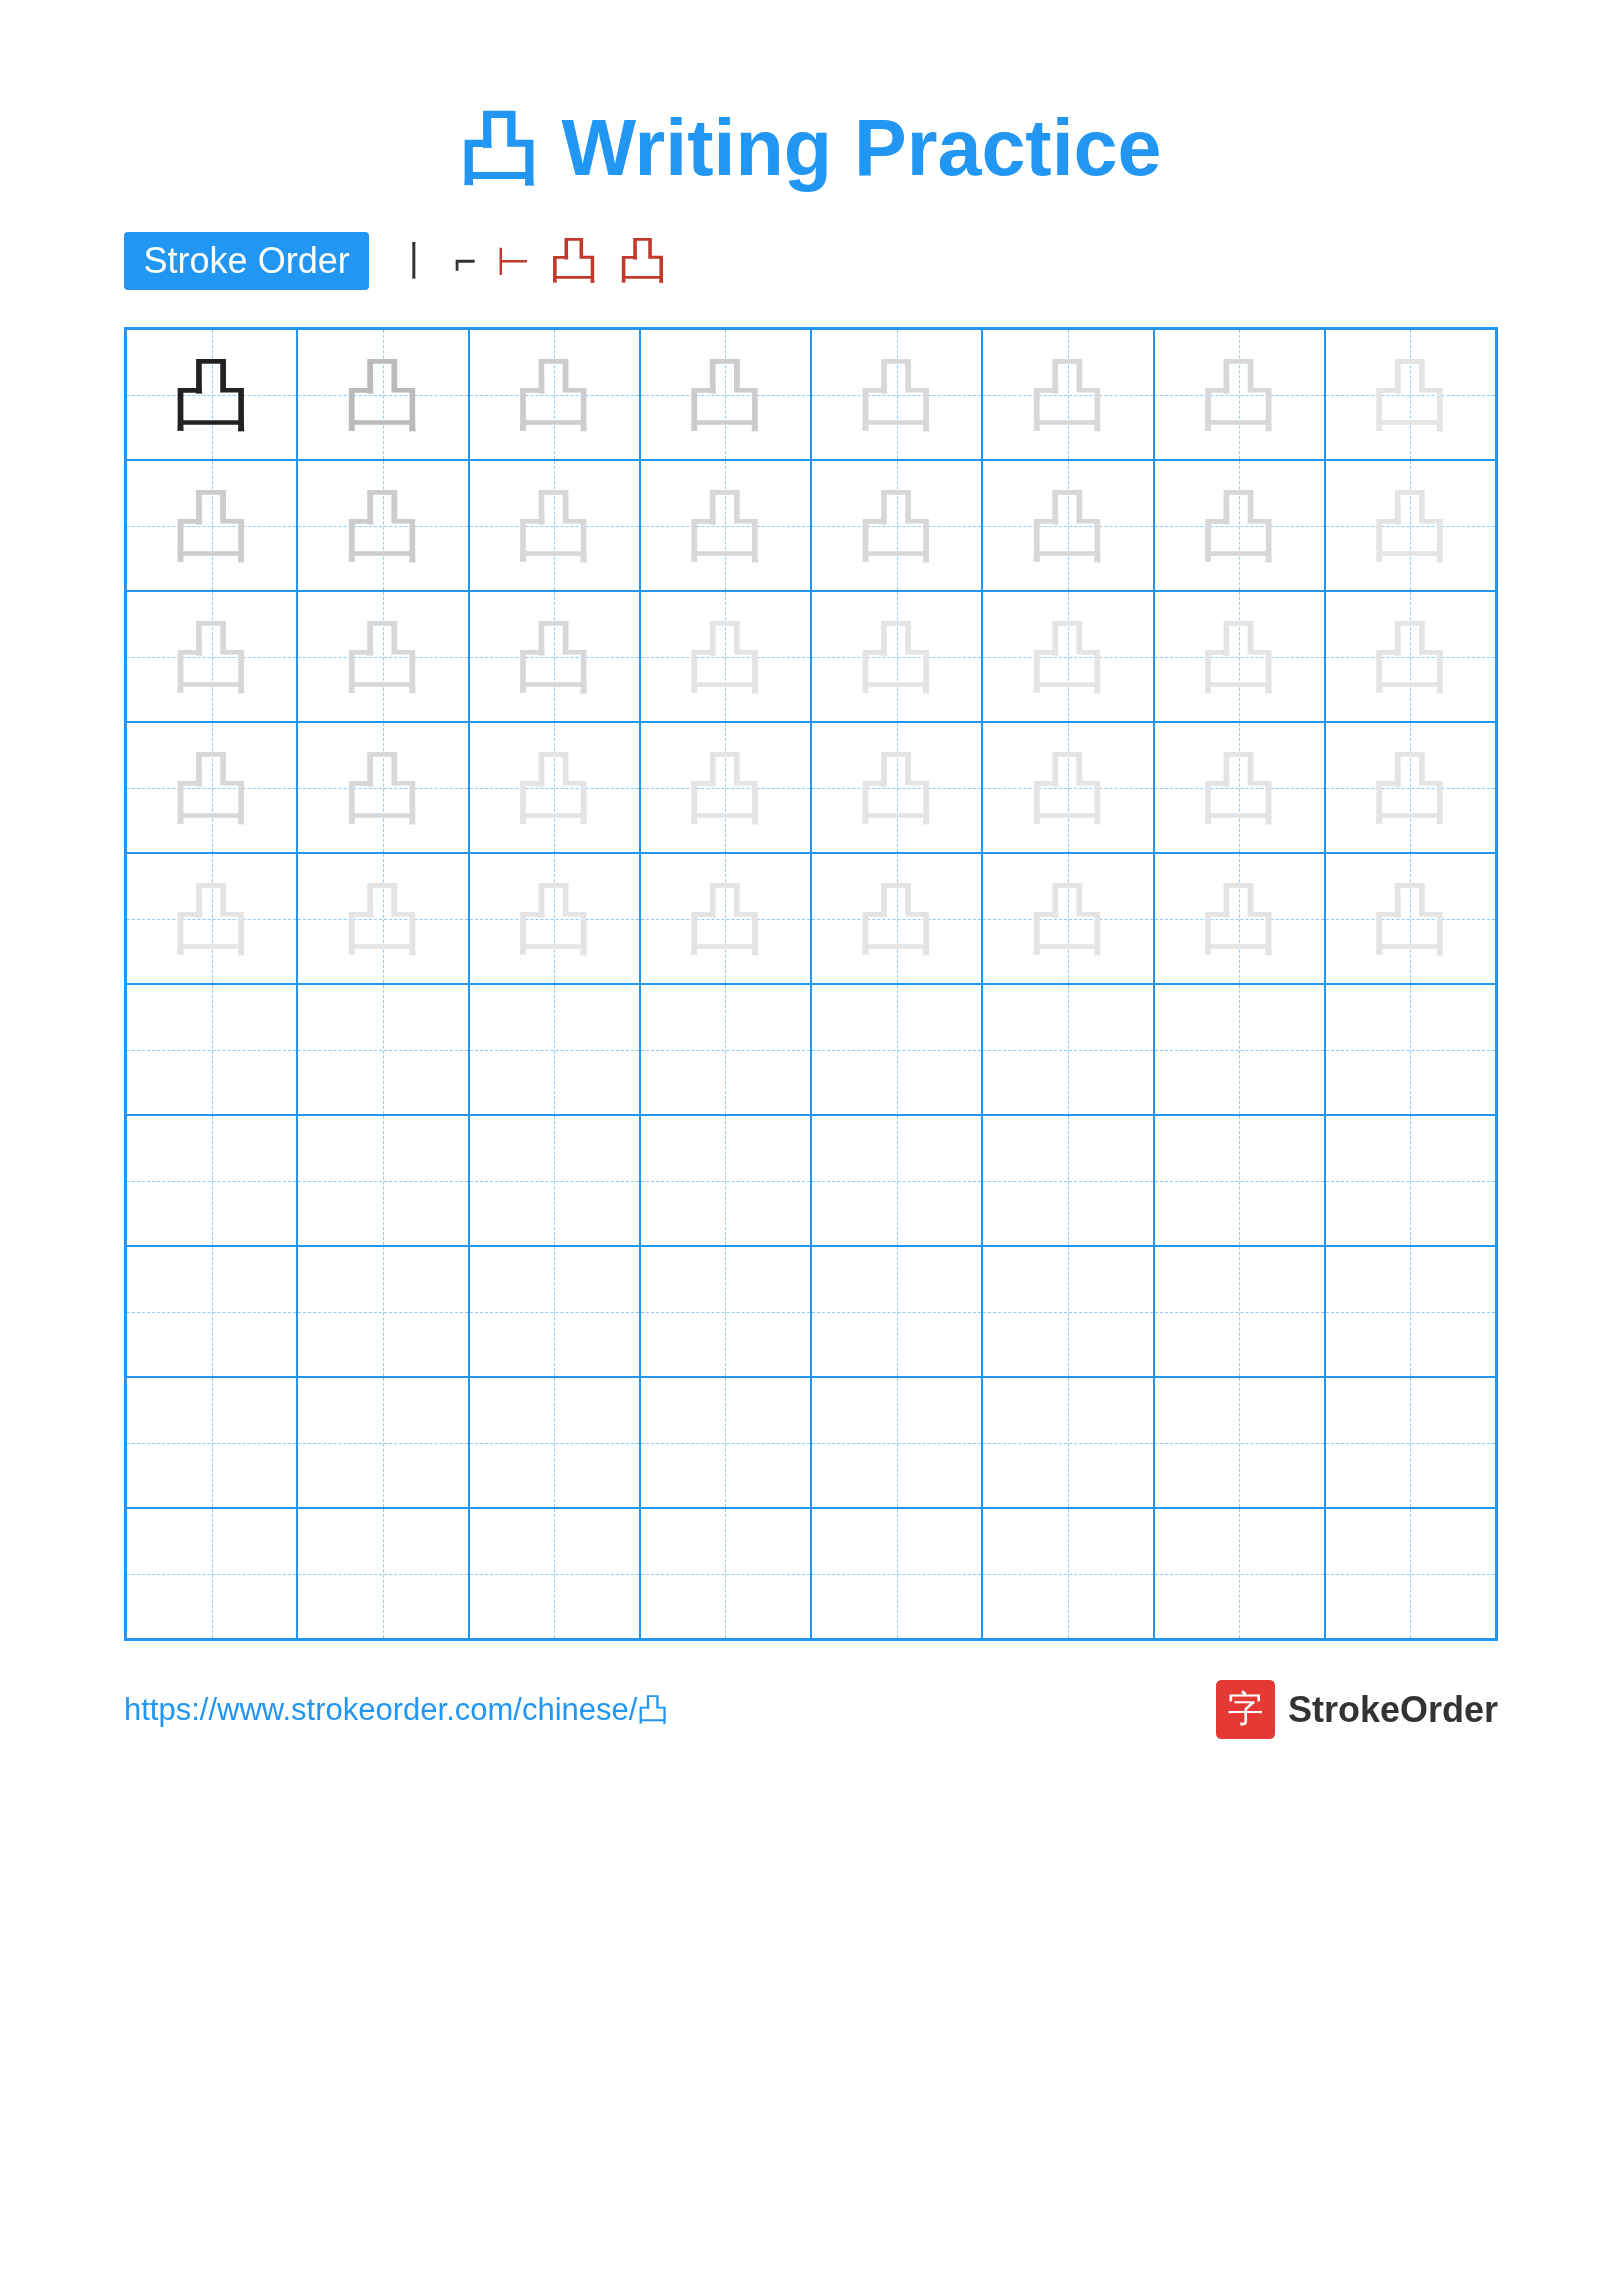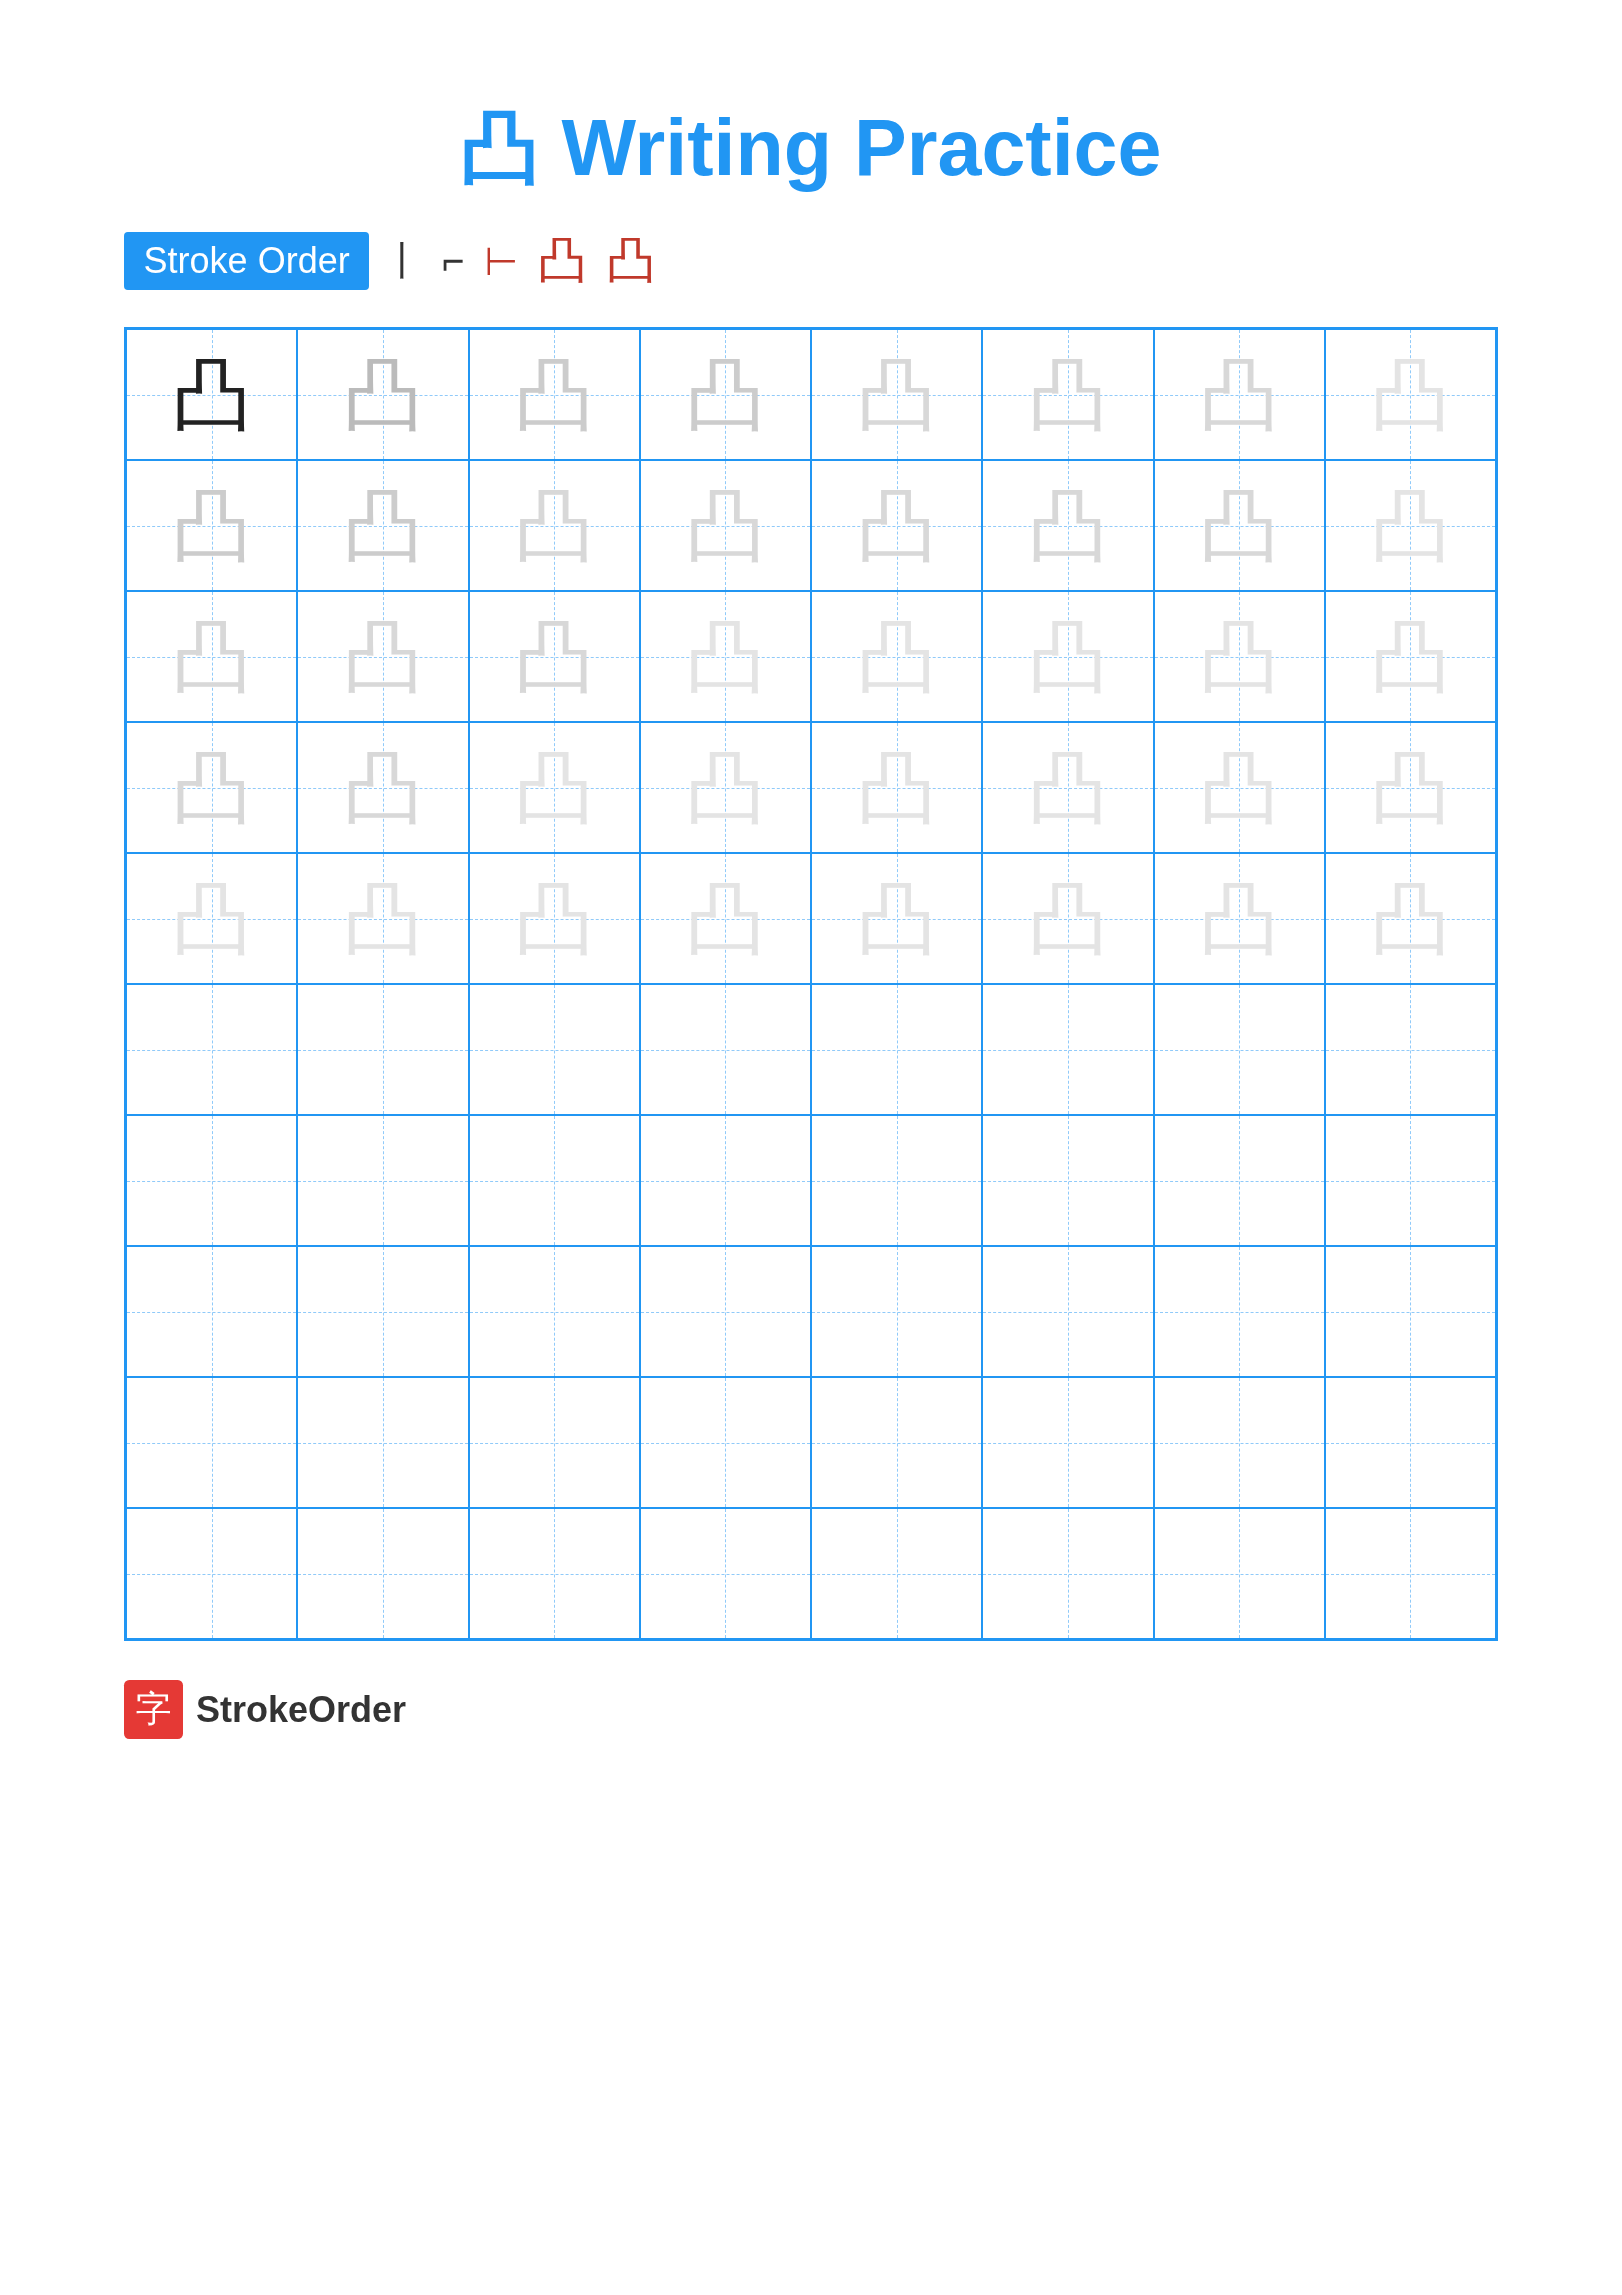--- a/index.html
+++ b/index.html
@@ -28,21 +28,21 @@
     .title-char {
       font-size: 79px;
       color: #2196F3;
     }
 
     
     .stroke-order-section {
       width: 1374px;
       display: flex;
       align-items: center;
-      gap: 14px;
+      gap: 26px;
       margin-bottom: 33px;
     }
     .stroke-order-badge {
       background: #2196F3;
       color: #fff;
       font-size: 36px;
       padding: 7.9px 19.6px;
       border-radius: 3.9px;
       white-space: nowrap;
     }
@@ -332,20 +332,21 @@
   <div class="grid-cell"></div>
   <div class="grid-cell"></div>
   <div class="grid-cell"></div>
   <div class="grid-cell"></div>
   <div class="grid-cell"></div>
   <div class="grid-cell"></div>
   <div class="grid-cell"></div>
 </div>
 
 <div class="footer">
+  <a class="footer-url" href="#">https://www.strokeorder.com/chinese/凸</a>
   <div class="footer-brand">
     <div class="footer-brand-icon">
       <span>字</span>
     </div>
     <span class="footer-brand-text">StrokeOrder</span>
   </div>
 </div>
 
 
 </body></html>

